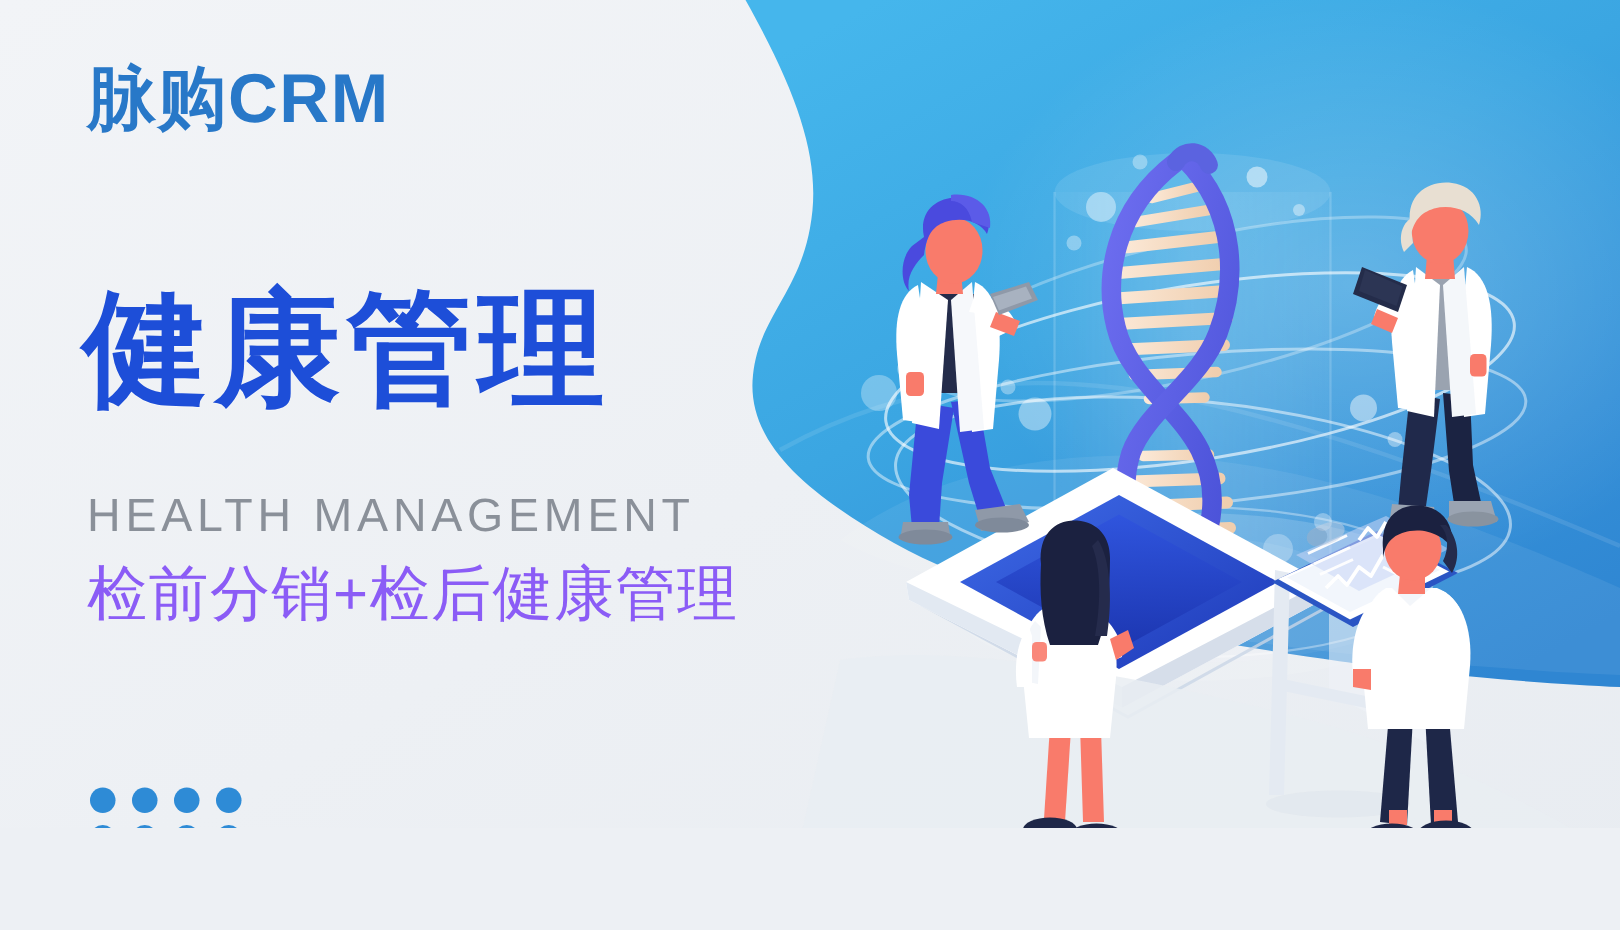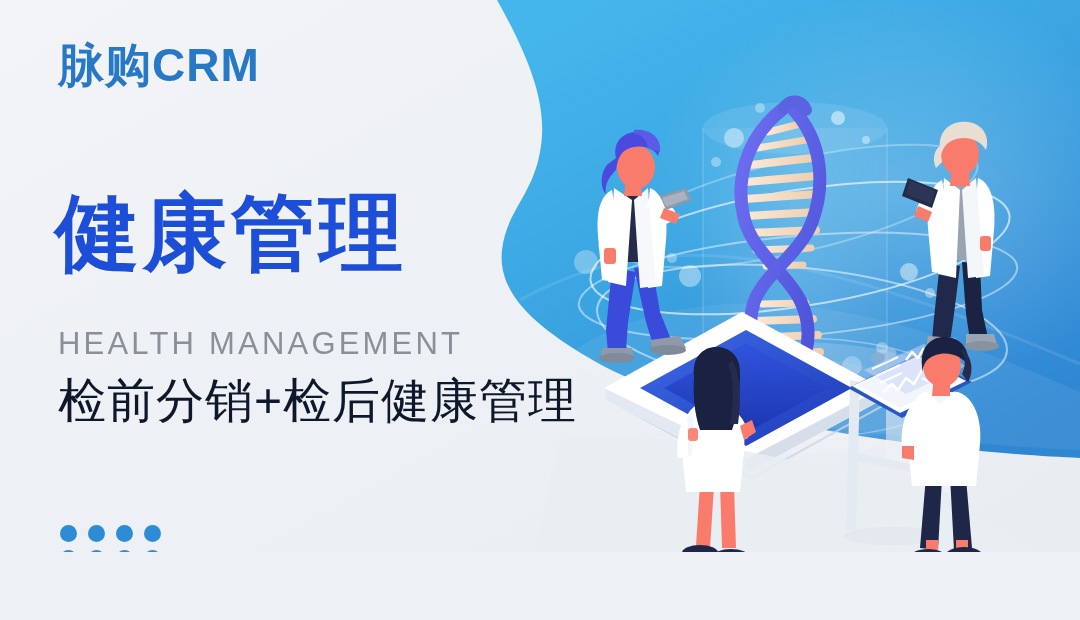--- a/index.html
+++ b/index.html
@@ -31,22 +31,22 @@
     text-shadow:0 1px 0 rgba(255,255,255,.4);
     font-family:Liberation Mono, monospace;
   }
   .subtitle-en{
     position:absolute;left:58px;top:312px;
     font-size:31px;font-weight:400;letter-spacing:3.2px;
     color:#8A9099;line-height:1;white-space:nowrap;margin-top:16px;
   }
   .subtitle-cn{
     position:absolute;left:58px;top:372px;
-    font-size:48px;font-weight:400;letter-spacing:1px;
-    color:#0f172a;line-height:1.2;white-space:nowrap;
+    font-size:40px;font-weight:400;letter-spacing:1px;
+    color:#8b5cf6;line-height:1.2;white-space:nowrap;
   }
   .dots{
     position:absolute;left:60px;top:525px;
     display:grid;grid-template-columns:repeat(4,28px);
     grid-template-rows:repeat(3,25px);
   }
   .dots i{
     display:block;width:17px;height:17px;border-radius:50%;
     background:#2E8BD6;
   }

